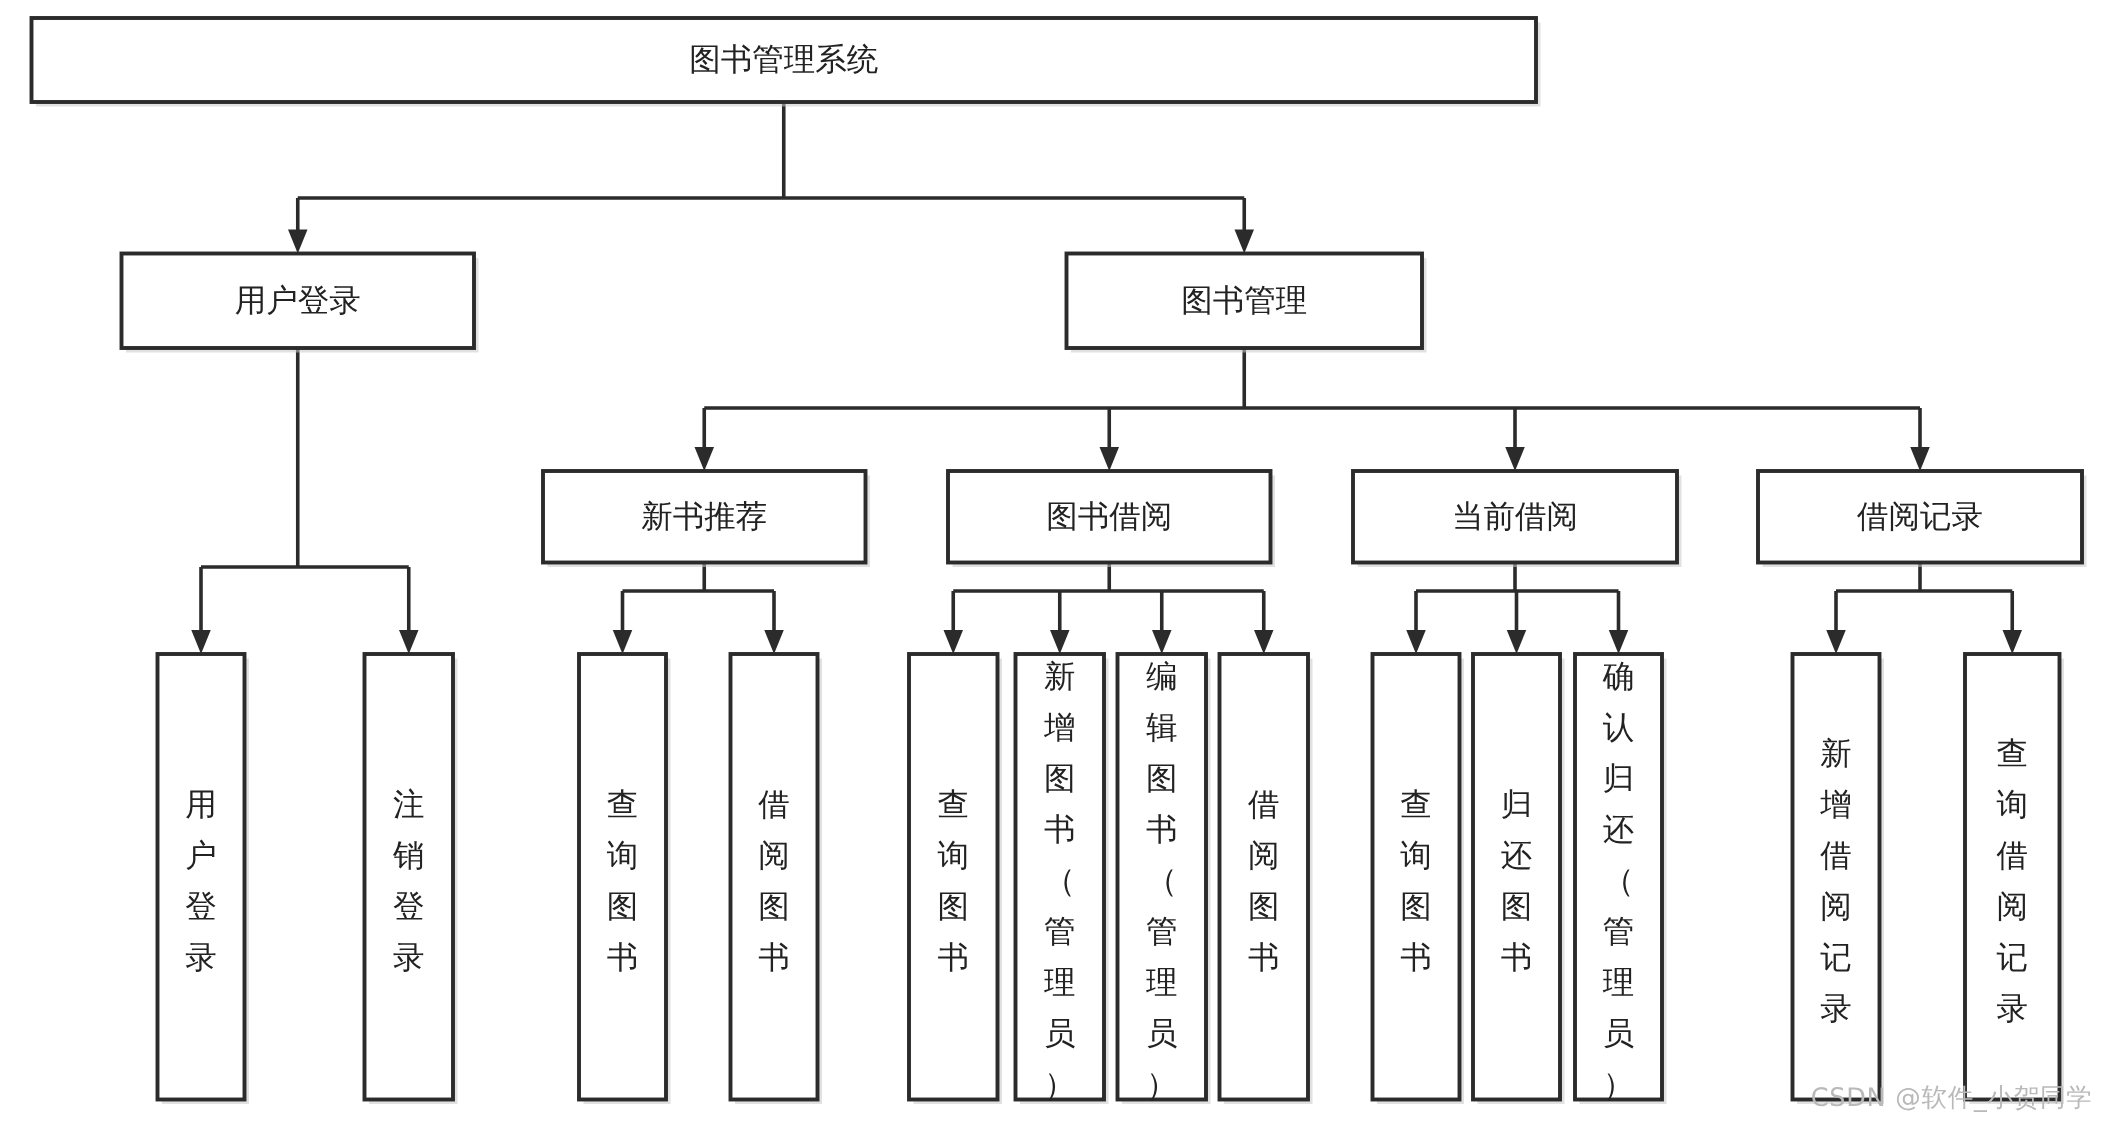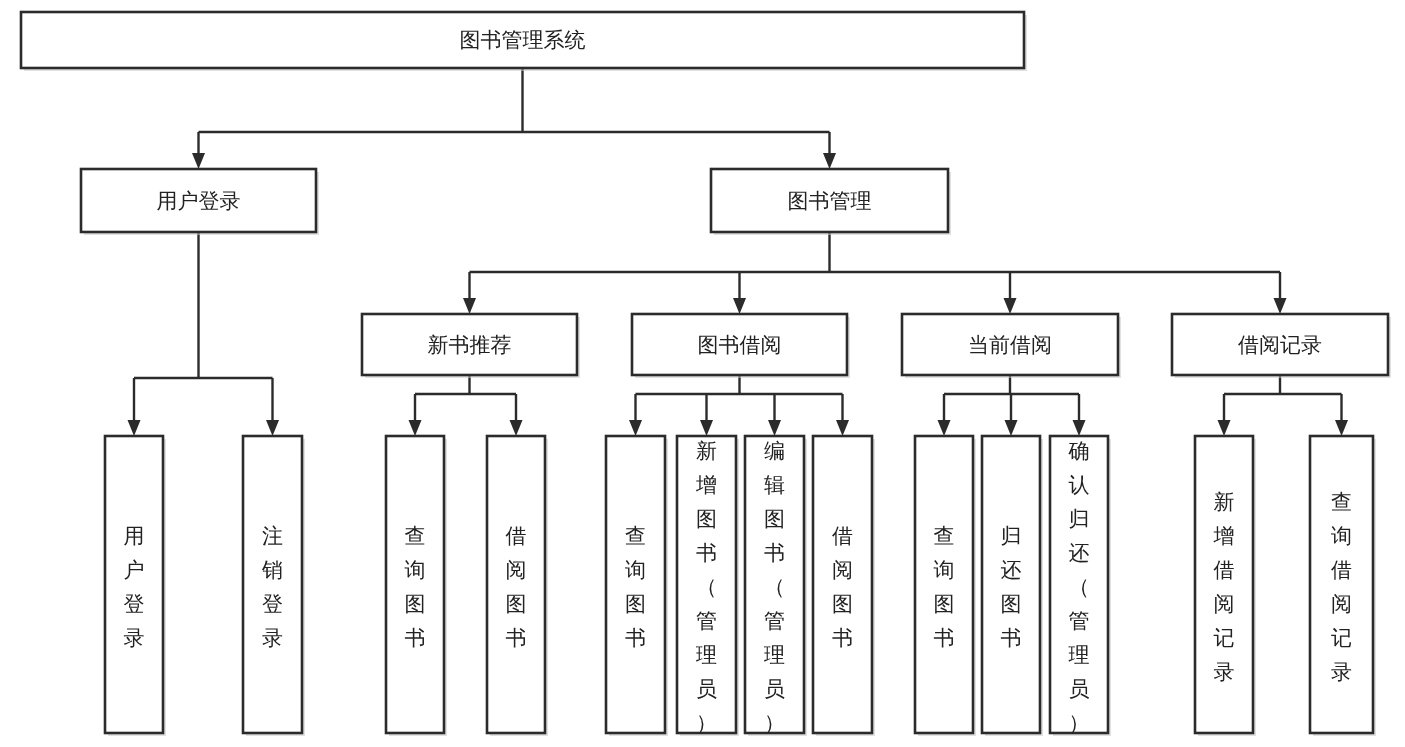--- a/index.html
+++ b/index.html
@@ -225,13 +225,14 @@
           <rect class="node-box" x="1195" y="436" width="58" height="297"></rect>
           <text class="node-label-vertical" x="1224" y="509.02"><tspan x="1224" dy="0">新</tspan><tspan x="1224" dy="34">增</tspan><tspan x="1224" dy="34">借</tspan><tspan x="1224" dy="34">阅</tspan><tspan x="1224" dy="34">记</tspan><tspan x="1224" dy="34">录</tspan></text>
         </g>
         <g>
           <rect class="node-shadow" x="1313" y="439" width="63" height="297"></rect>
           <rect class="node-box" x="1310" y="436" width="63" height="297"></rect>
           <text class="node-label-vertical" x="1341.5" y="509.02"><tspan x="1341.5" dy="0">查</tspan><tspan x="1341.5" dy="34">询</tspan><tspan x="1341.5" dy="34">借</tspan><tspan x="1341.5" dy="34">阅</tspan><tspan x="1341.5" dy="34">记</tspan><tspan x="1341.5" dy="34">录</tspan></text>
         </g>
       </g>
   </svg>
+  <div class="watermark">CSDN @软件_小贺同学</div>
 </div>
 
 </body></html>

